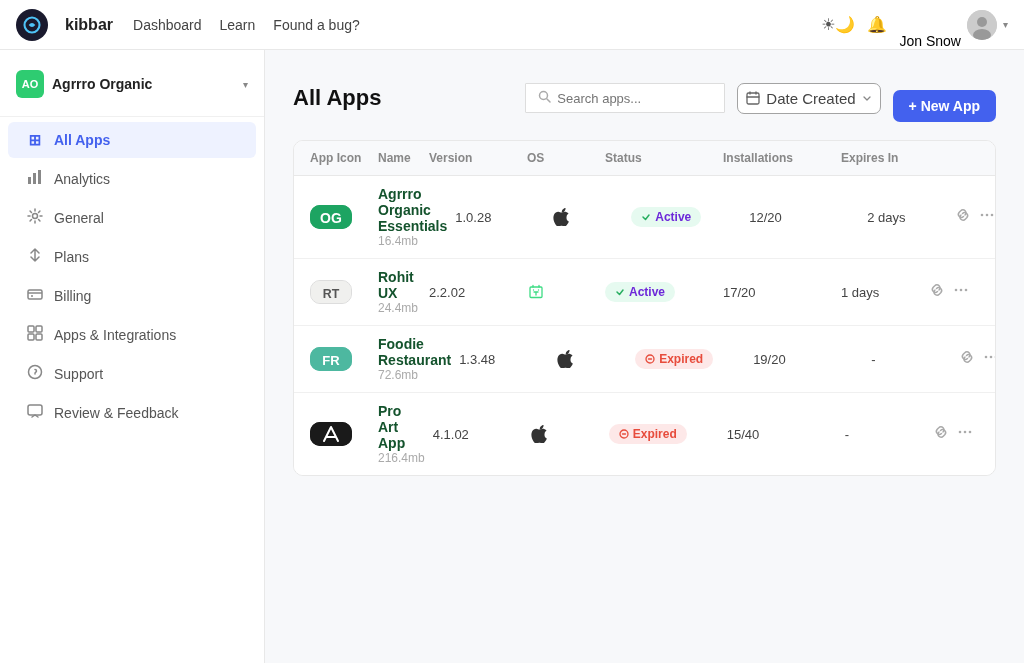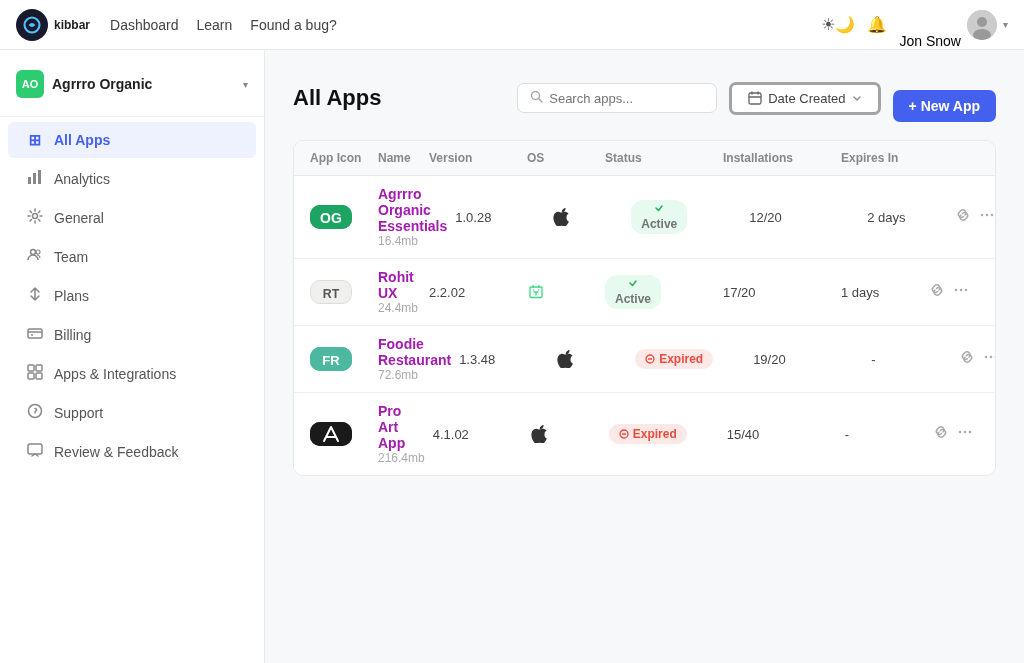--- a/index.html
+++ b/index.html
@@ -4,21 +4,21 @@
   <style>
     * { box-sizing: border-box; margin: 0; padding: 0; }
     body { font-family: -apple-system, BlinkMacSystemFont, 'Segoe UI', sans-serif; font-size: 14px; background: #f7f8fa; color: #222; height: 663px; overflow: hidden; }
 
     
     .topnav {
       display: flex; align-items: center; background: #fff;
       border-bottom: 1px solid #e8e8e8; height: 50px; padding: 0 16px; gap: 20px;
       position: fixed; top: 0; left: 0; right: 0; z-index: 100;
     }
-    .topnav-logo { display: flex; align-items: center; gap: 6px; font-weight: 700; font-size: 12px; }
+    .topnav-logo { display: flex; align-items: center; gap: 17px; font-weight: 700; font-size: 16px; }
     .logo-icon { width: 32px; height: 32px; background: #1a1a2e; border-radius: 50%; display: flex; align-items: center; justify-content: center; }
     .logo-icon svg { width: 20px; height: 20px; }
     .topnav-links { display: flex; gap: 18px; align-items: center; }
     .topnav-link { color: #444; text-decoration: none; font-size: 14px; cursor: pointer; }
     .topnav-spacer { flex: 1; }
     .topnav-actions { display: flex; align-items: center; gap: 12px; }
     .topnav-icon-btn { background: none; border: none; cursor: pointer; color: #555; font-size: 16px; display: flex; align-items: center; justify-content: center; }
     .topnav-user { display: flex; align-items: center; gap: 6px; cursor: pointer; }
     .topnav-avatar { width: 30px; height: 30px; border-radius: 50%; background: #ccc; display: flex; align-items: center; justify-content: center; font-size: 13px; color: #555; overflow: hidden; }
     .topnav-username { font-size: 14px; color: #000000; margin-top: 32px; }
@@ -35,40 +35,40 @@
     .org-caret { font-size: 10px; color: #888; }
     .sidebar-divider { height: 1px; background: #f0f0f0; margin: 4px 0; }
     .sidebar-item { display: flex; align-items: center; gap: 10px; padding: 9px 18px; cursor: pointer; color: #555; font-size: 14px; border-radius: 6px; margin: 1px 8px; }
     .sidebar-item.active { background: #eef2ff; color: #4361ee; font-weight: 600; }
     .sidebar-item-icon { width: 18px; text-align: center; font-size: 15px; }
 
     
     .main { flex: 1; padding: 24px 28px; overflow-y: auto; background: #f7f8fa; }
     .main-header { display: flex; align-items: center; margin-bottom: 18px; gap: 12px; }
     .main-title { font-size: 22px; font-weight: 700; color: #111; flex: 1; }
-    .search-box { display: flex; align-items: center; background: #fff; border: 1px solid #ddd; border-radius: 7px; padding: 6px 12px; gap: 6px; width: 200px; }
+    .search-box { display: flex; align-items: center; background: #fff; border: 1px solid #ddd; border-radius: 1px; padding: 6px 12px; gap: 6px; width: 200px; }
     .search-box input { border: none; outline: none; font-size: 13px; color: #555; width: 100%; background: transparent; }
     .search-icon { color: #aaa; font-size: 13px; }
-    .date-filter { display: flex; align-items: center; gap: 6px; background: #fff; border: 3px solid #a3a3a3; border-radius: 7px; padding: 6px 16px; cursor: pointer; font-size: 13px; color: #444; }
+    .date-filter { display: flex; align-items: center; gap: 6px; background: #fff; border: 1px solid #a3a3a3; border-radius: 7px; padding: 6px 8px; cursor: pointer; font-size: 15px; color: #444; }
     .new-app-btn { background: #4361ee; color: #fff; border: none; border-radius: 7px; padding: 8px 16px; font-size: 14px; font-weight: 600; cursor: pointer; display: flex; align-items: center; gap: 6px; margin-top: 16px; }
 
     
     .table-wrap { background: #fff; border-radius: 10px; border: 1px solid #e8e8e8; overflow: hidden; }
     .table-header { display: grid; grid-template-columns: 60px 1fr 90px 70px 110px 110px 80px 50px; background: #f8f9fb; border-bottom: 1px solid #e8e8e8; padding: 10px 16px; gap: 8px; }
     .th { font-size: 12px; font-weight: 600; color: #888; text-transform: none; }
     .table-row { display: grid; grid-template-columns: 60px 1fr 90px 70px 110px 110px 80px 50px; align-items: center; padding: 10px 16px; gap: 8px; border-bottom: 1px solid #f0f0f0; background: #fff; }
     .table-row:last-child { border-bottom: none; }
     .app-icon-cell { display: flex; align-items: center; }
     .app-icon { width: 42px; height: 24px; border-radius: 10px; display: flex; align-items: center; justify-content: center; overflow: hidden; }
     .app-name-cell { display: flex; flex-direction: column; justify-content: center; }
-    .app-name { font-weight: 600; color: #a21caf; font-size: 14px; }
+    .app-name { font-weight: 600; color: #14532d; font-size: 14px; }
     .app-size { font-size: 12px; color: #aaa; }
     .td { font-size: 13px; color: #444; display: flex; align-items: center; }
     .badge { display: inline-flex; align-items: center; gap: 4px; padding: 3px 10px; border-radius: 12px; font-size: 12px; font-weight: 600; }
-    .badge-active { background: #e6faf0; color: #737373; flex-direction: column; }
+    .badge-active { background: #e6faf0; color: #6d28d9; }
     .badge-expired { background: #fde8e8; color: #e74c3c; }
     .row-actions { display: flex; align-items: center; gap: 8px; }
     .row-action-btn { background: none; border: none; cursor: pointer; color: #aaa; font-size: 16px; }
 
     
     .icon-allApps::before { content: "⊞"; }
   </style>
 </head>
 <body>
 
@@ -141,31 +141,20 @@
         <svg width="16" height="16" viewBox="0 0 16 16" fill="none">
             <circle cx="8" cy="8" r="2.5" stroke="#888" stroke-width="1.5"></circle>
             <path d="M8 1v2M8 13v2M1 8h2M13 8h2M3.05 3.05l1.42 1.42M11.54 11.54l1.41 1.41M3.05 12.95l1.42-1.41M11.54 4.46l1.41-1.41" stroke="#888" stroke-width="1.5" stroke-linecap="round"></path>
           </svg>
       </span>
       <span>General</span>
     </div>
     <div class="sidebar-item">
       <span class="sidebar-item-icon">
         <svg width="16" height="16" viewBox="0 0 16 16" fill="none">
-            <circle cx="6" cy="5" r="2.5" stroke="#888" stroke-width="1.5"></circle>
-            <circle cx="11" cy="5" r="2" stroke="#888" stroke-width="1.2"></circle>
-            <path d="M1 13c0-2.76 2.24-5 5-5s5 2.24 5 5" stroke="#888" stroke-width="1.5"></path>
-            <path d="M13 11c0-1.66-1.34-3-3-3" stroke="#888" stroke-width="1.2"></path>
-          </svg>
-      </span>
-      <span>Team</span>
-    </div>
-    <div class="sidebar-item">
-      <span class="sidebar-item-icon">
-        <svg width="16" height="16" viewBox="0 0 16 16" fill="none">
             <path d="M8 2v12M4 6l4-4 4 4M4 10l4 4 4-4" stroke="#888" stroke-width="1.5" stroke-linecap="round" stroke-linejoin="round"></path>
           </svg>
       </span>
       <span>Plans</span>
     </div>
     <div class="sidebar-item">
       <span class="sidebar-item-icon">
         <svg width="16" height="16" viewBox="0 0 16 16" fill="none">
             <rect x="1" y="4" width="14" height="9" rx="1.5" stroke="#888" stroke-width="1.5"></rect>
             <path d="M1 7h14" stroke="#888" stroke-width="1.5"></path>

